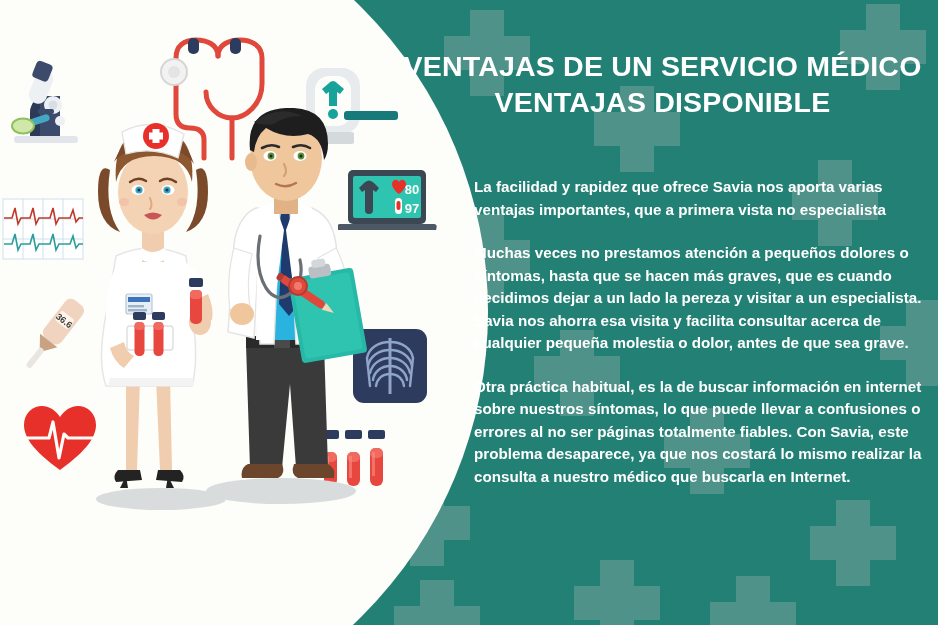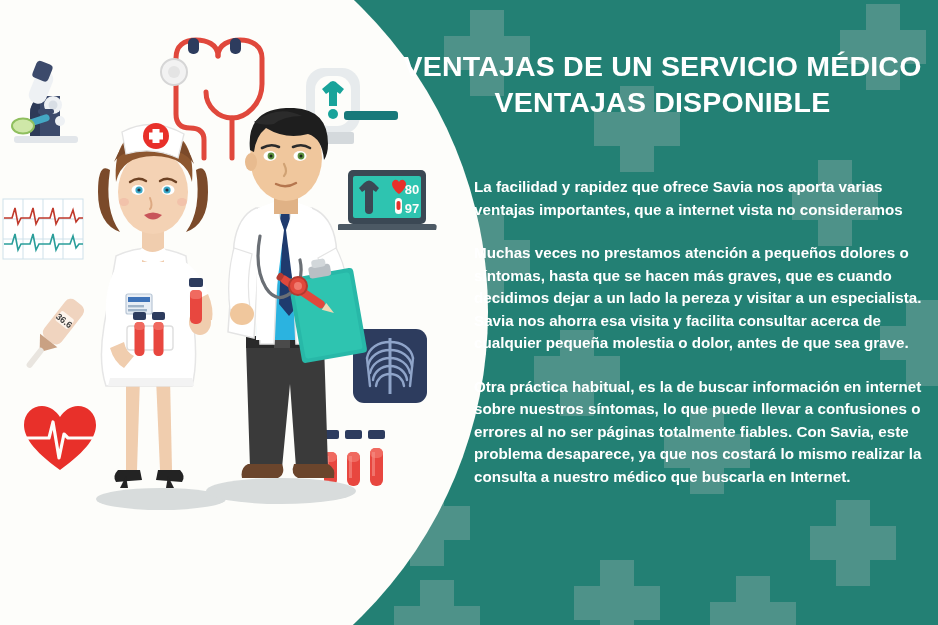--- a/index.html
+++ b/index.html
@@ -85,21 +85,21 @@
 
   <div class="white-left"></div>
   <div class="white-oval"></div>
 
   <div class="headline">
     <span>VENTAJAS DE UN SERVICIO MÉDICO</span>
     <span class="l2">VENTAJAS DISPONIBLE</span>
   </div>
 
   <div class="body-copy">
-    <p>La facilidad y rapidez que ofrece Savia nos aporta varias ventajas importantes, que a internet vista no consideramos</p>
+    <p>La facilidad y rapidez que ofrece Savia nos aporta varias ventajas importantes, que a primera vista no especialista</p>
     <p>Muchas veces no prestamos atención a pequeños dolores o síntomas, hasta que se hacen más graves, que es cuando decidimos dejar a un lado la pereza y visitar a un especialista. Savia nos ahorra esa visita y facilita consultar acerca de cualquier pequeña molestia o dolor, antes de que sea grave.</p>
     <p>Otra práctica habitual, es la de buscar información en internet sobre nuestros síntomas, lo que puede llevar a confusiones o errores al no ser páginas totalmente fiables. Con Savia, este problema desaparece, ya que nos costará lo mismo realizar la consulta a nuestro médico que buscarla en Internet.</p>
   </div>
 
   <div class="illus">
 
     <svg class="ic" style="left:8px;top:58px;" width="80" height="92" viewBox="0 0 80 92">
       <rect x="6" y="78" width="64" height="7" rx="3" fill="#e2e6ea"></rect>
       <path d="M22 78 L22 56 Q22 40 38 38 L52 38 L52 78 Z" fill="#3c4a6b"></path>
       <path d="M22 78 L22 56 Q22 44 32 40 L32 78 Z" fill="#2d3a57"></path>

